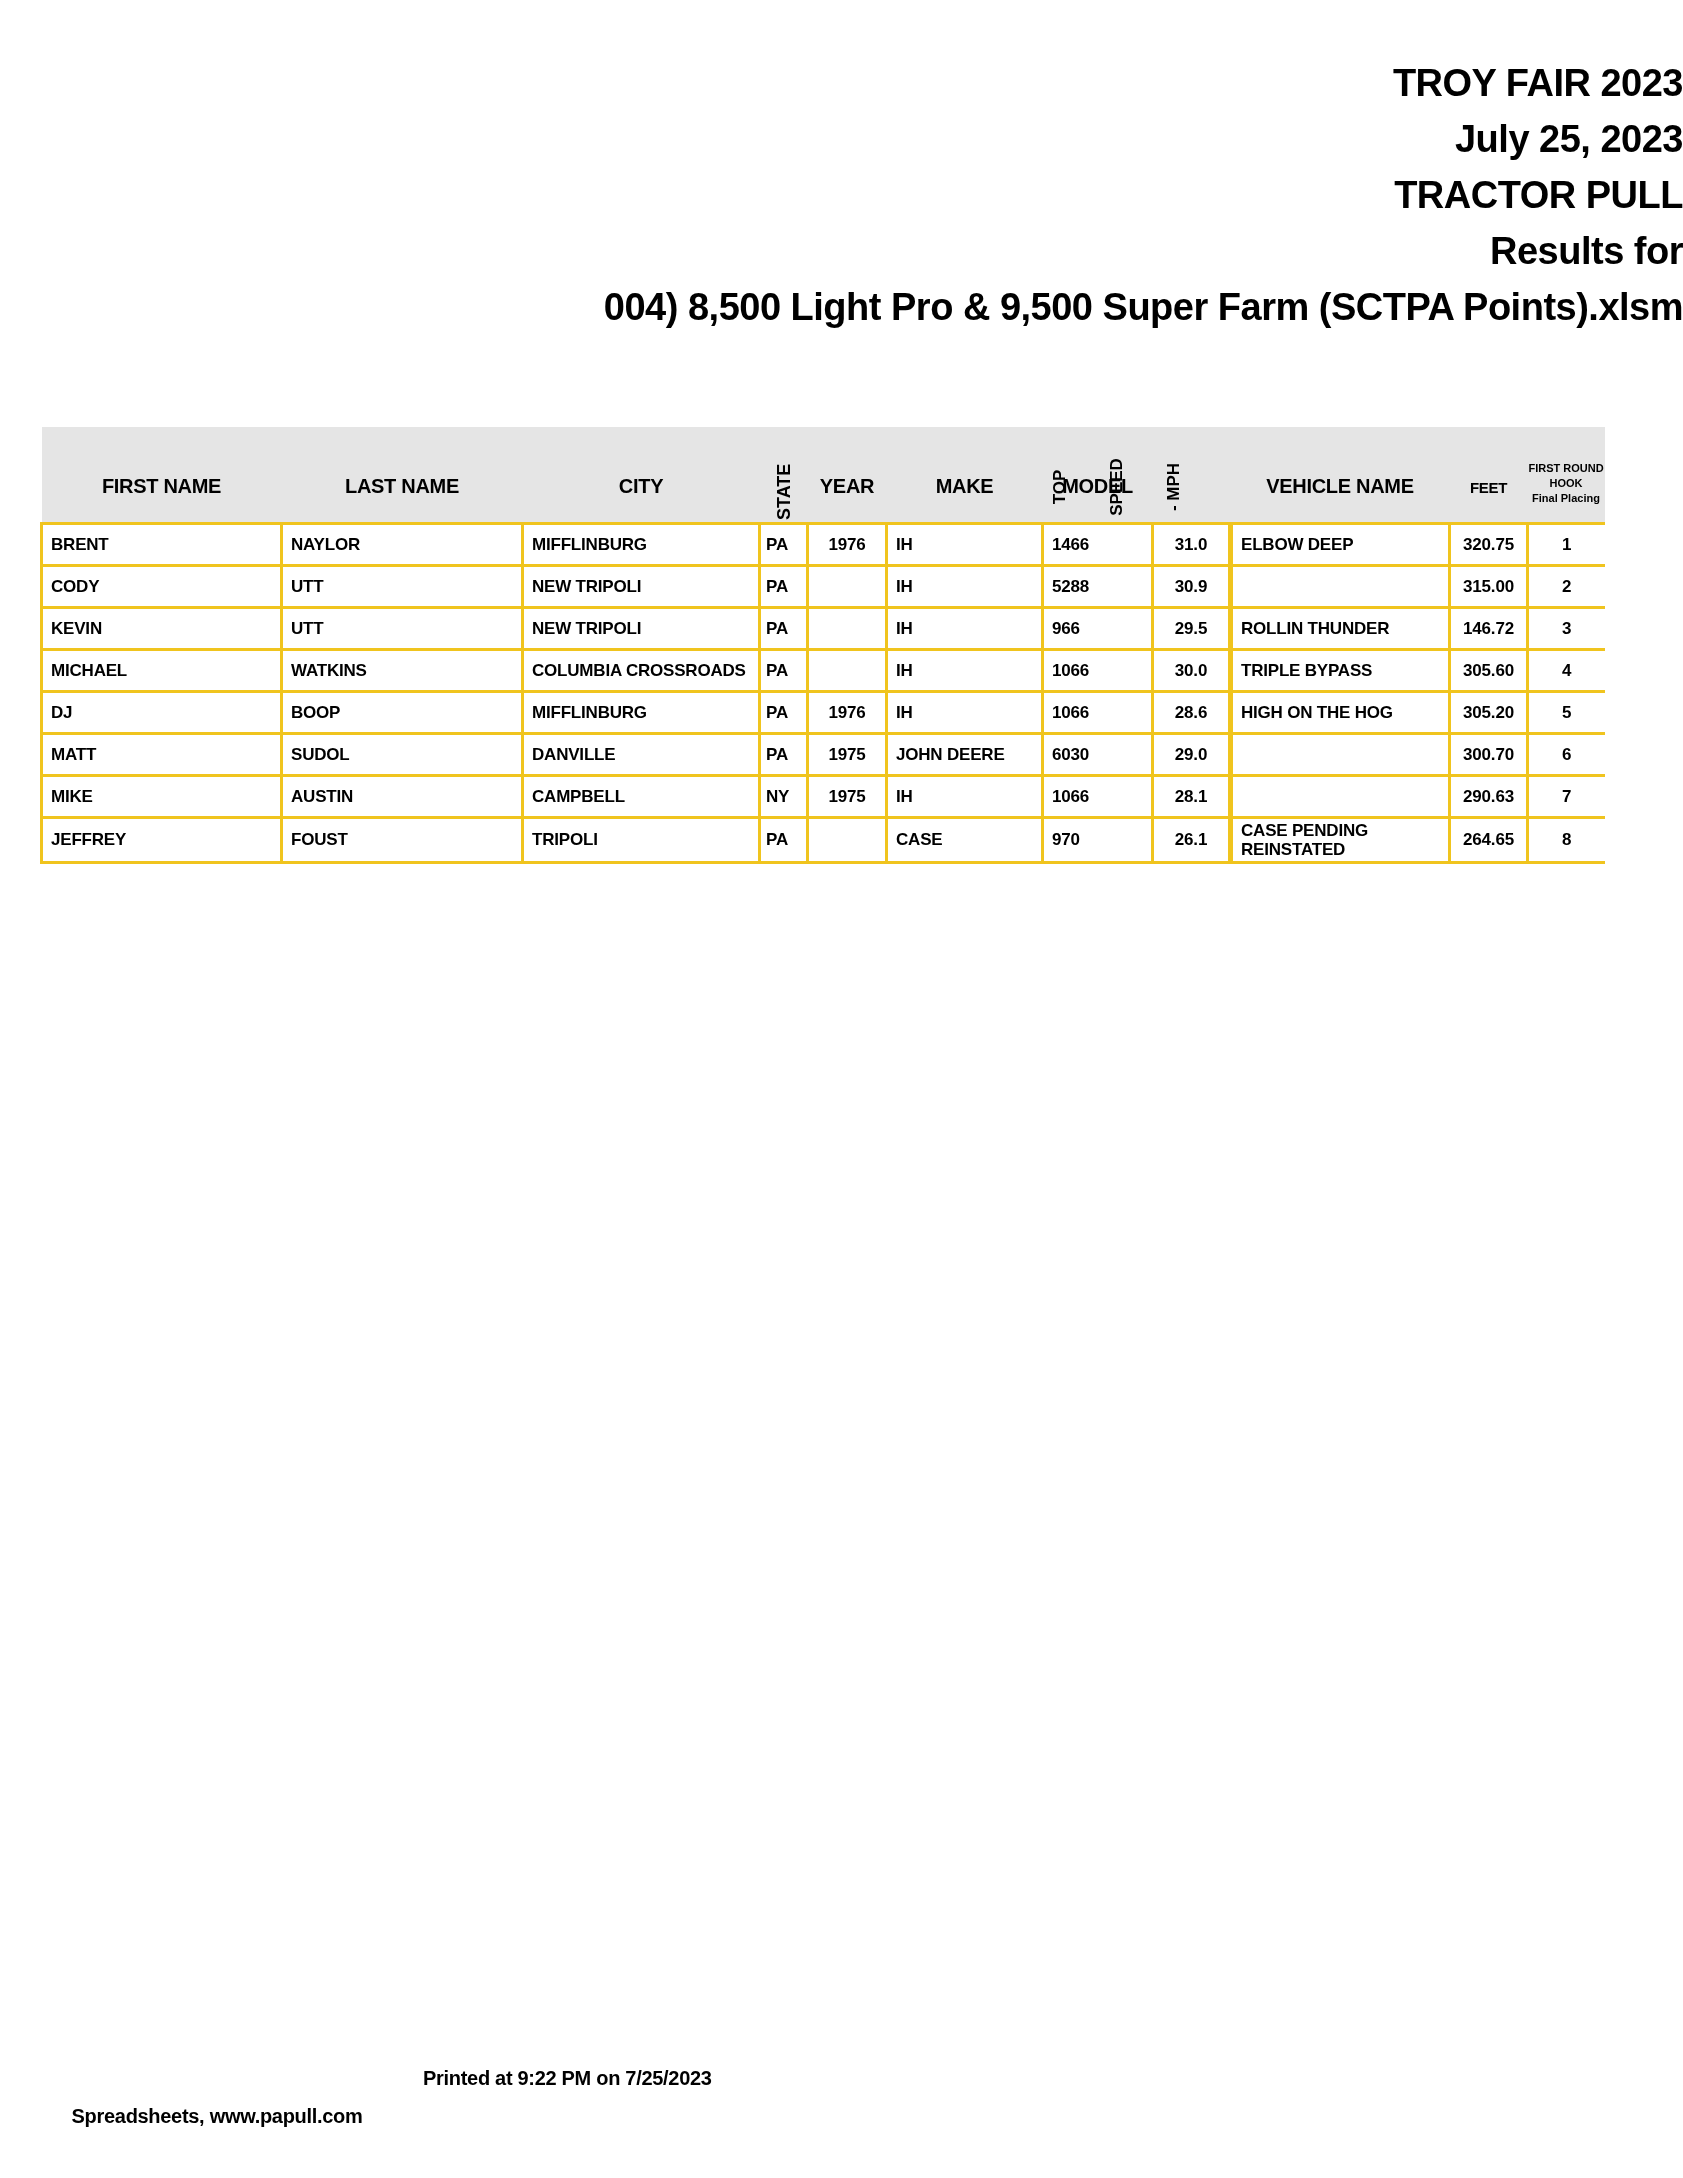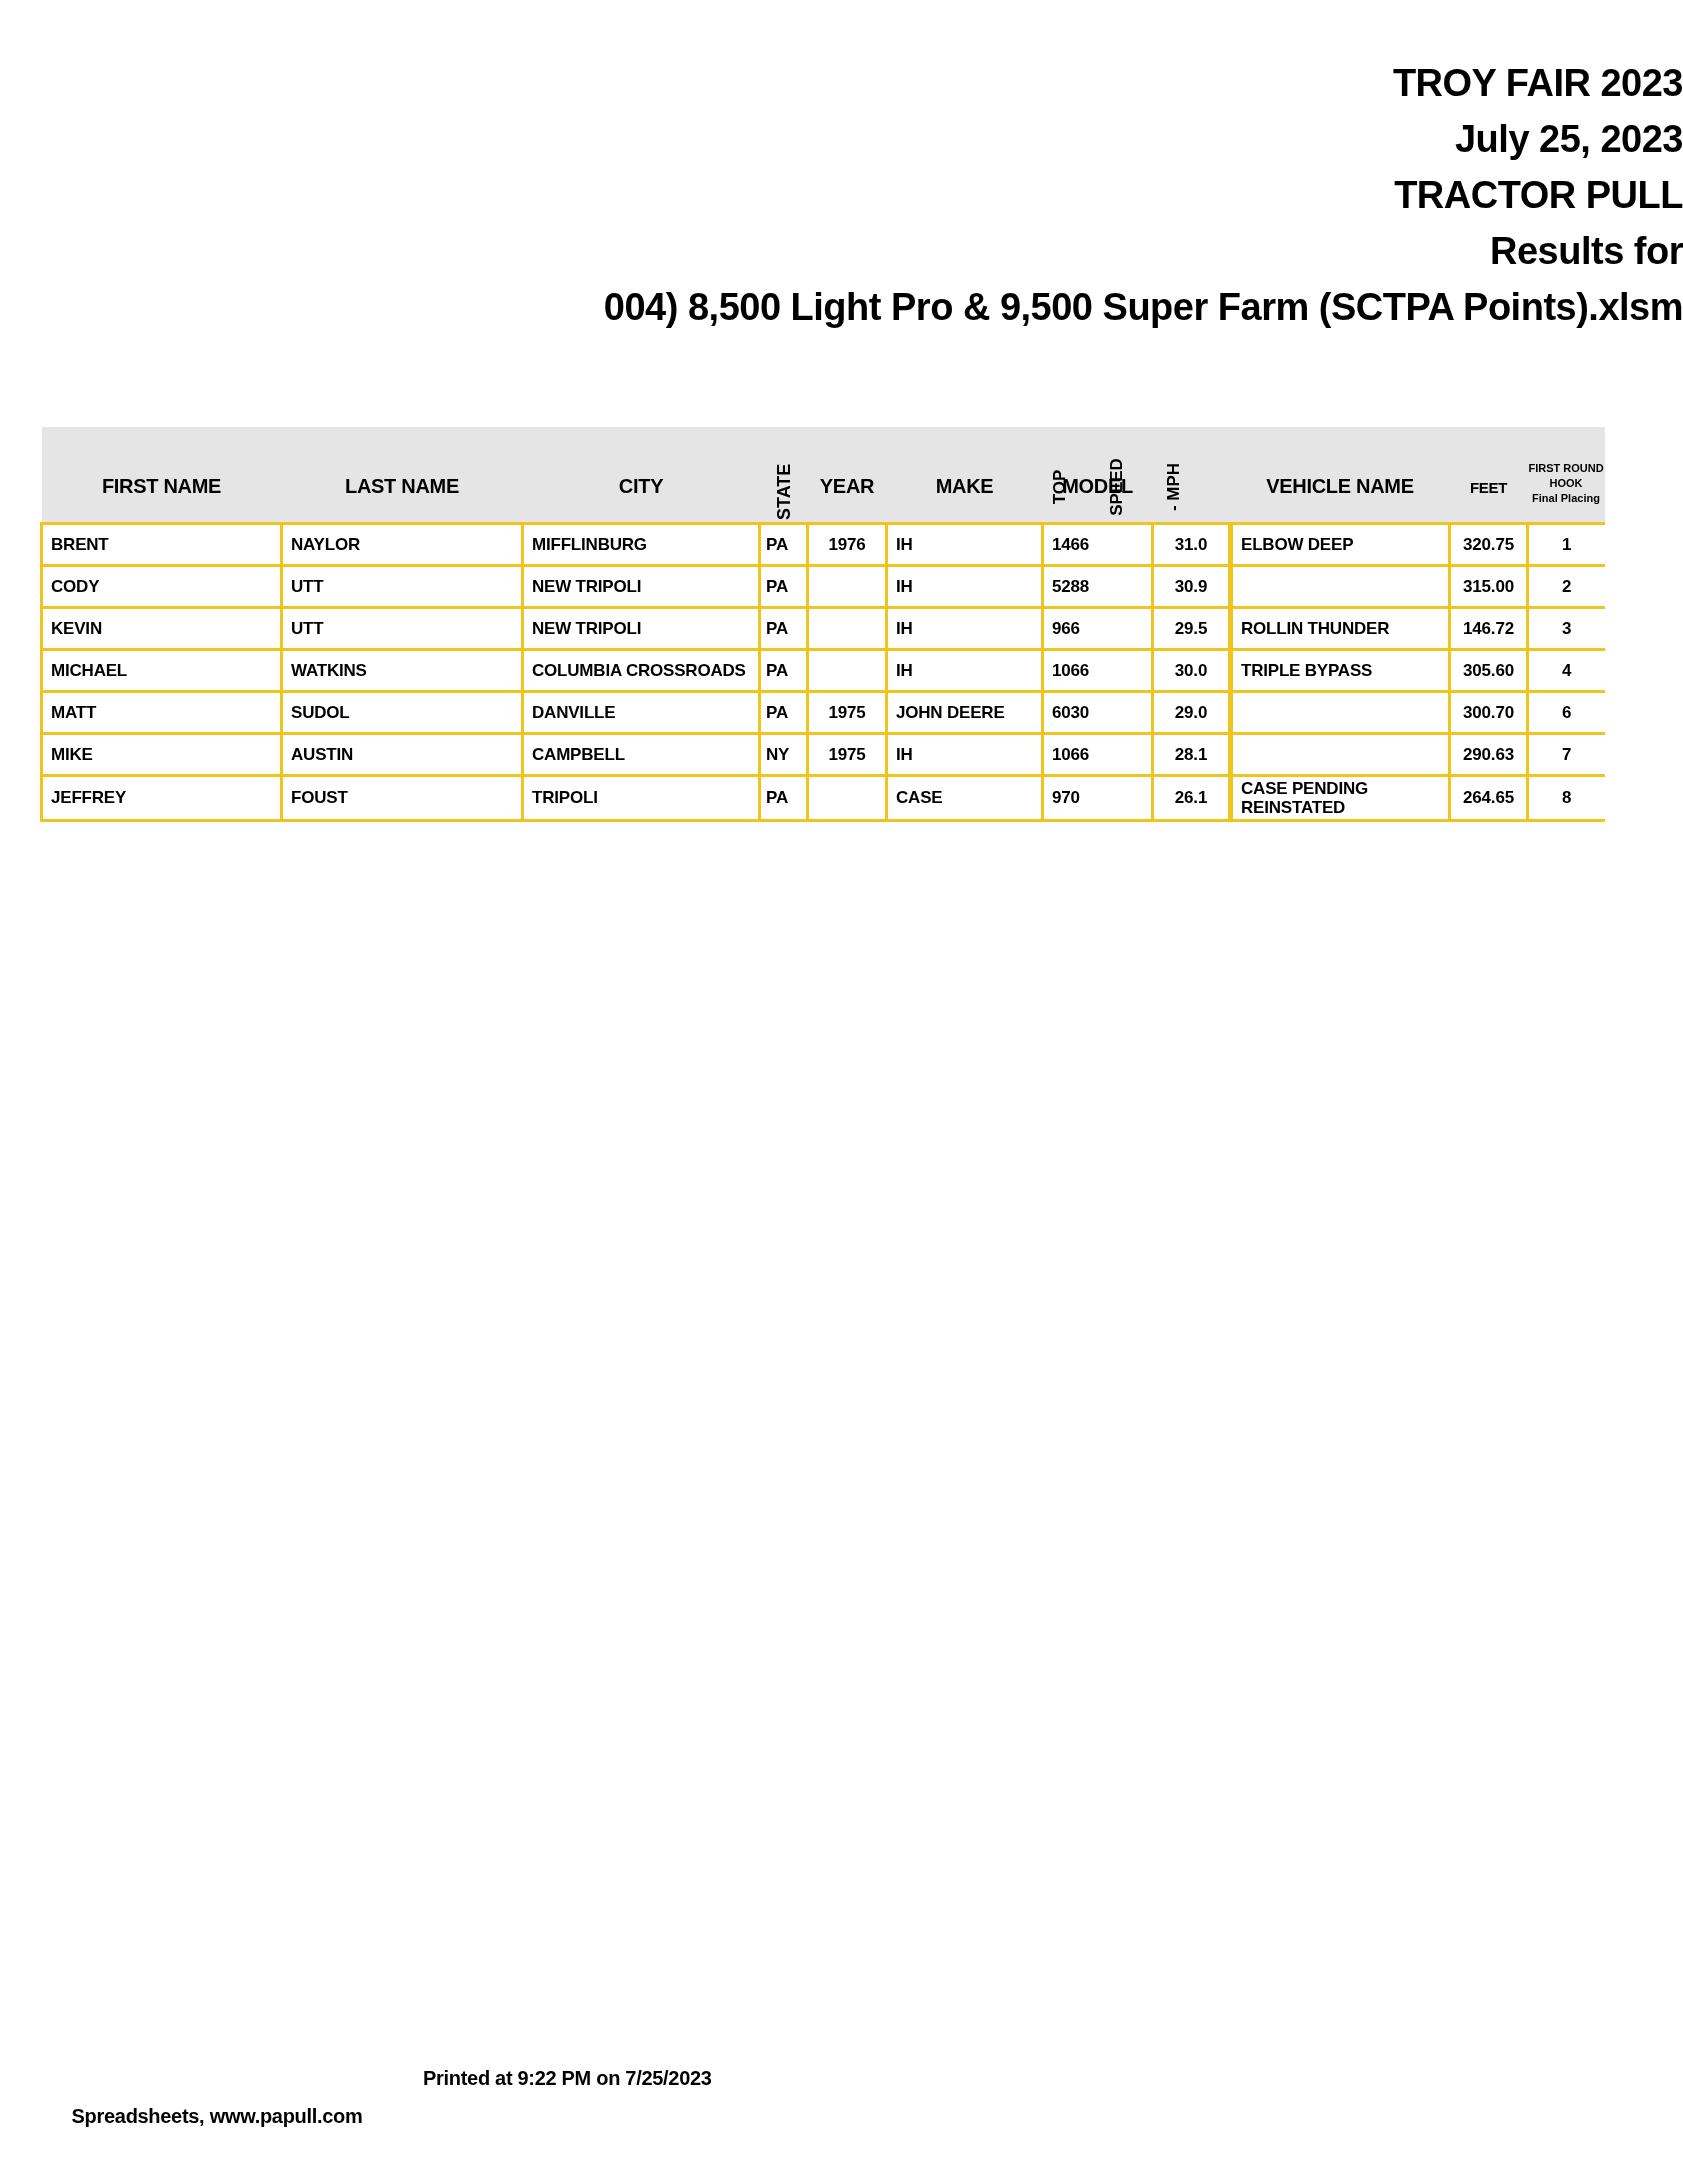--- a/index.html
+++ b/index.html
@@ -141,20 +141,33 @@
             <td class="col-state">PA</td>
             <td class="col-year"></td>
             <td class="col-make">IH</td>
             <td class="col-model">1066</td>
             <td class="col-top_speed">30.0</td>
             <td class="col-vehicle_name">TRIPLE BYPASS</td>
             <td class="col-feet">305.60</td>
             <td class="col-placing">4</td>
           </tr>
           <tr>
+            <td class="col-first_name">DJ</td>
+            <td class="col-last_name">BOOP</td>
+            <td class="col-city">MIFFLINBURG</td>
+            <td class="col-state">PA</td>
+            <td class="col-year">1976</td>
+            <td class="col-make">IH</td>
+            <td class="col-model">1066</td>
+            <td class="col-top_speed">28.6</td>
+            <td class="col-vehicle_name">HIGH ON THE HOG</td>
+            <td class="col-feet">305.20</td>
+            <td class="col-placing">5</td>
+          </tr>
+          <tr>
             <td class="col-first_name">MATT</td>
             <td class="col-last_name">SUDOL</td>
             <td class="col-city">DANVILLE</td>
             <td class="col-state">PA</td>
             <td class="col-year">1975</td>
             <td class="col-make">JOHN DEERE</td>
             <td class="col-model">6030</td>
             <td class="col-top_speed">29.0</td>
             <td class="col-vehicle_name"></td>
             <td class="col-feet">300.70</td>

